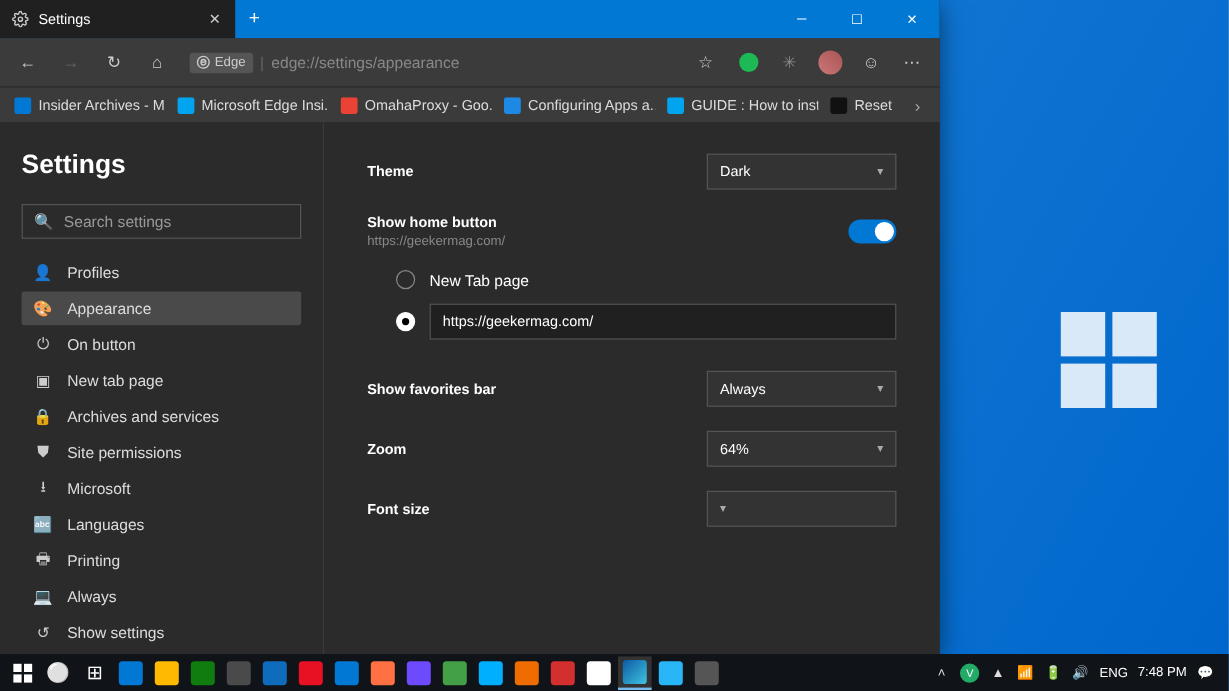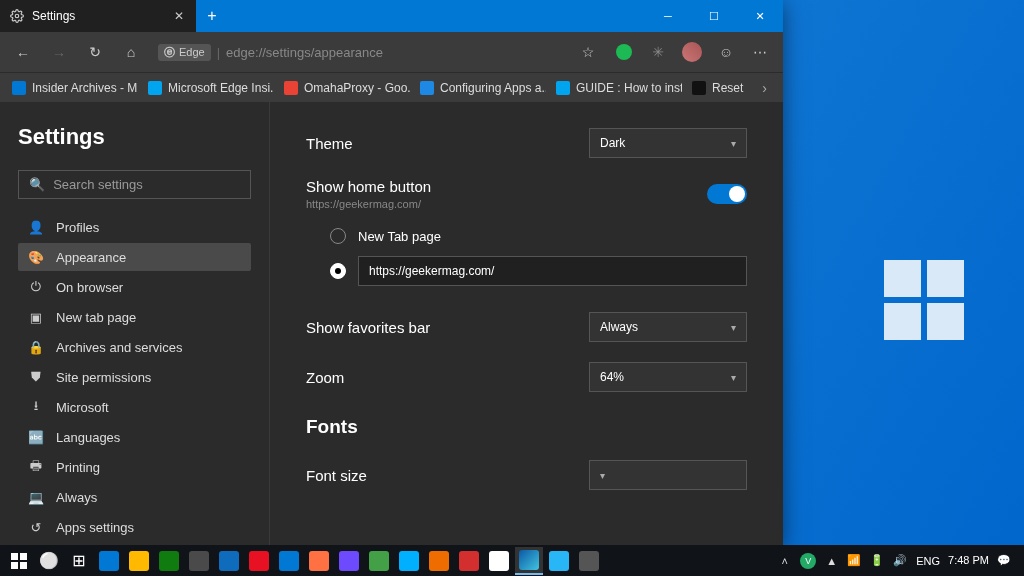--- a/index.html
+++ b/index.html
@@ -43,21 +43,21 @@
 .side-title { color: #fff; font-size: 22px; font-weight: 600; margin-bottom: 20px; }
 .searchbox { display: flex; align-items: center; gap: 8px; border: 1px solid #555; padding: 6px 10px; color: #999; font-size: 13px; margin-bottom: 14px; }
 .navlist { list-style: none; }
 .navitem { display: flex; align-items: center; gap: 12px; padding: 6px 10px; color: #ddd; font-size: 13px; margin-bottom: 2px; border-radius: 2px; }
 .navitem.active { background: #4a4a4a; }
 .navitem .icon { width: 16px; height: 16px; display: flex; align-items: center; justify-content: center; color: #ccc; }
 
 .main { flex: 1; padding: 26px 36px; color: #fff; overflow-y: auto; }
 .section-title { font-size: 19px; font-weight: 600; margin-bottom: 24px; }
 .row { display: flex; align-items: center; justify-content: space-between; margin-bottom: 20px; }
-.row .label { font-size: 15px; font-weight: 400; }
+.row .label { font-size: 12px; font-weight: 700; }
 .row .sub { font-size: 11px; color: #888; font-weight: 400; margin-top: 3px; }
 .select { width: 158px; height: 30px; border: 1px solid #555; background: #333; display: flex; align-items: center; justify-content: space-between; padding: 0 10px; font-size: 12px; color: #fff; }
 .select .chev { color: #aaa; font-size: 10px; }
 .toggle { width: 40px; height: 20px; background: #0078d4; border-radius: 10px; position: relative; }
 .toggle::after { content: ""; position: absolute; right: 2px; top: 2px; width: 16px; height: 16px; background: #fff; border-radius: 50%; }
 
 .radio-group { padding-left: 24px; margin-top: -8px; margin-bottom: 20px; }
 .radio-row { display: flex; align-items: center; gap: 12px; padding: 6px 0; }
 .radio { width: 16px; height: 16px; border: 1px solid #888; border-radius: 50%; display: flex; align-items: center; justify-content: center; flex-shrink: 0; }
 .radio.checked { border-color: #fff; background: #fff; }
@@ -177,21 +177,21 @@
         <li class="navitem">
             <span class="icon">👤</span>
             <span>Profiles</span>
           </li>
         <li class="navitem active">
             <span class="icon">🎨</span>
             <span>Appearance</span>
           </li>
         <li class="navitem">
             <span class="icon">⏻</span>
-            <span>On browser</span>
+            <span>On button</span>
           </li>
         <li class="navitem">
             <span class="icon">▣</span>
             <span>New tab page</span>
           </li>
         <li class="navitem">
             <span class="icon">🔒</span>
             <span>Archives and services</span>
           </li>
         <li class="navitem">
@@ -209,21 +209,21 @@
         <li class="navitem">
             <span class="icon">🖶</span>
             <span>Printing</span>
           </li>
         <li class="navitem">
             <span class="icon">💻</span>
             <span>Always</span>
           </li>
         <li class="navitem">
             <span class="icon">↺</span>
-            <span>Apps settings</span>
+            <span>Show settings</span>
           </li>
         <li class="navitem"></li>
       </ul>
     </div>
 
     <div class="main">
 
       <div class="row">
         <div class="label">Theme</div>
         <div class="select">
@@ -260,21 +260,20 @@
       </div>
 
       <div class="row">
         <div class="label">Zoom</div>
         <div class="select">
           <span>64%</span>
             <span class="chev">▾</span>
         </div>
       </div>
 
-      <div class="fonts-title">Fonts</div>
 
       <div class="row">
         <div class="label">Font size</div>
         <div class="select">
             <span class="chev">▾</span>
         </div>
       </div>
 
     </div>
   </div>

